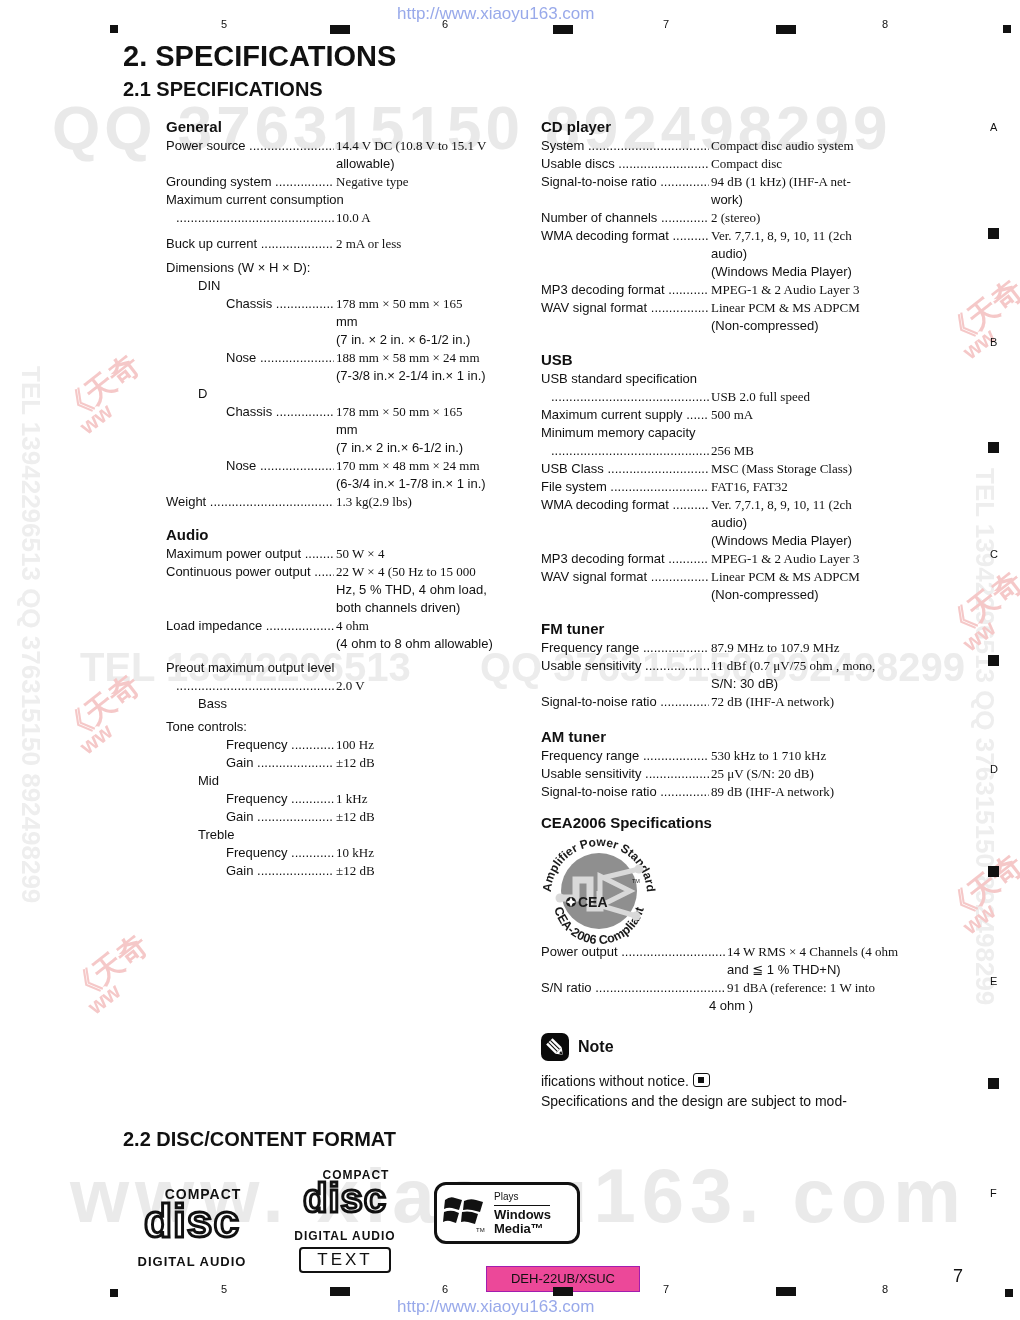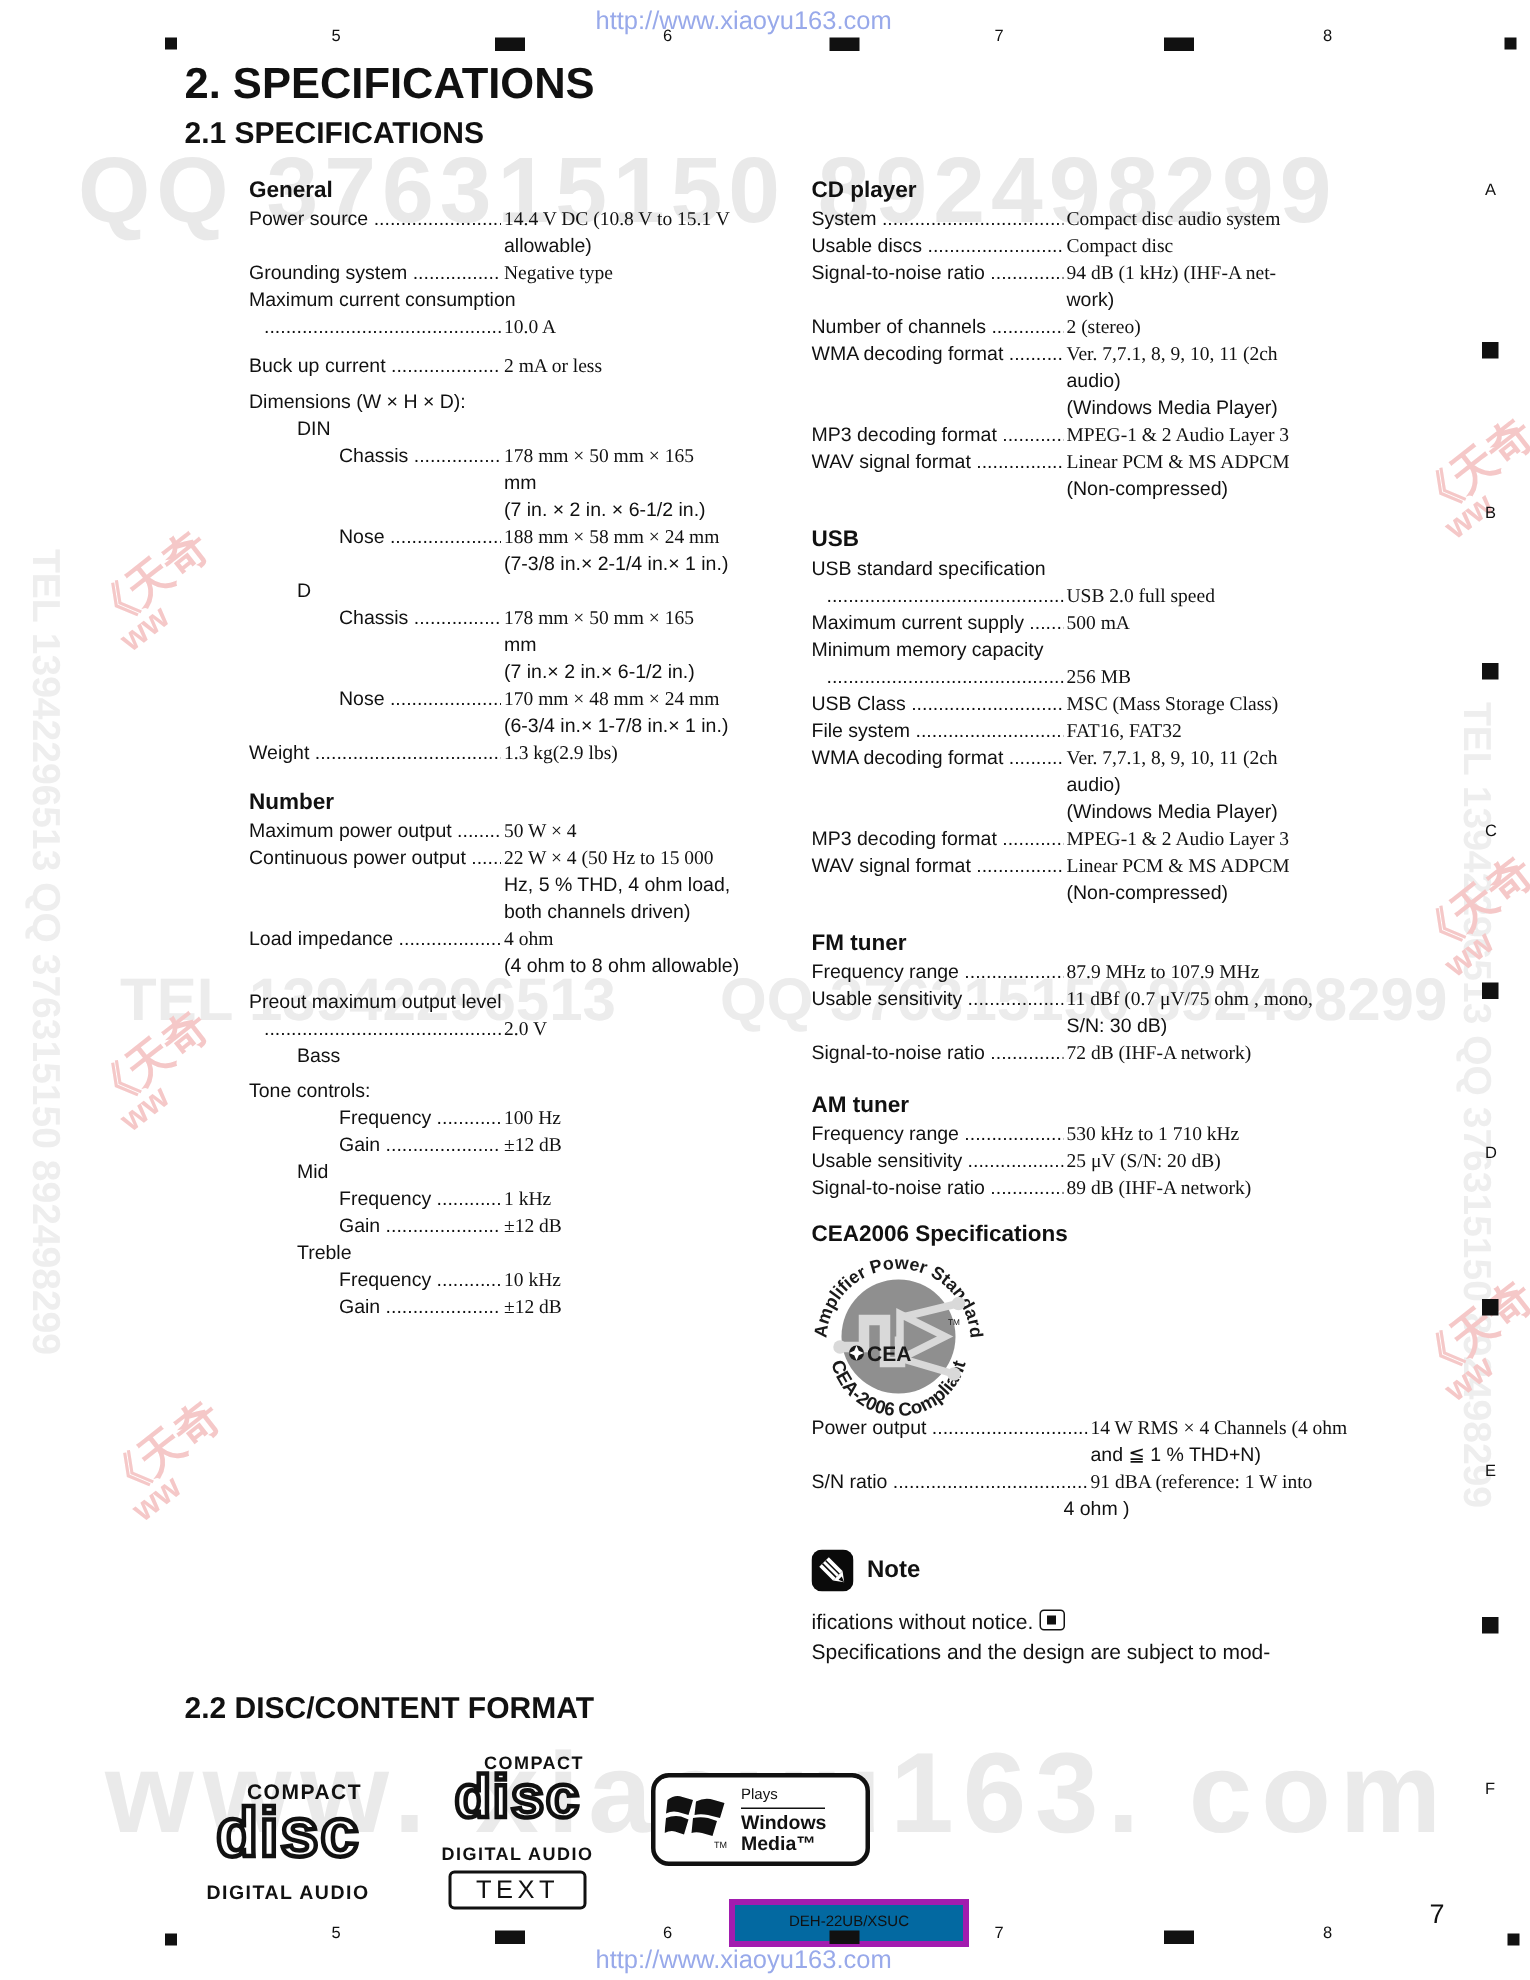--- a/index.html
+++ b/index.html
@@ -23,22 +23,22 @@
   .sec-title{font-size:15px;font-weight:bold;height:20px;}
   .line{position:relative;height:18px;font-size:13px;white-space:nowrap;}
   .line .labwrap{position:absolute;top:0;overflow:hidden;height:18px;}
   .line .val{position:absolute;top:0;font-family:Liberation Serif, serif;}
   .line .plain{position:absolute;top:0;}
   
   .mark{position:absolute;background:#111;z-index:3;}
   .rulnum{position:absolute;font-size:11px;color:#111;z-index:3;}
   .edgeletter{position:absolute;font-size:11px;color:#111;z-index:3;}
   .pagenum{position:absolute;left:953px;top:1266px;font-size:18px;z-index:3;}
-  .badge{position:absolute;left:486px;top:1266px;width:152px;height:24px;background:#0369a1;
-         border:4px solid #a21caf;text-align:center;font-size:10px;line-height:24px;z-index:3;}
+  .badge{position:absolute;left:486px;top:1266px;width:152px;height:24px;background:#ec4899;
+         border:1px solid #a21caf;text-align:center;font-size:13px;line-height:24px;z-index:3;}
   
   #note-block{position:absolute;left:541px;top:1032px;z-index:2;}
   .note-head{display:flex;align-items:center;gap:9px;height:30px;}
   .note-label{font-size:16px;font-weight:bold;}
   .note-body{margin-top:9px;font-size:14px;line-height:20px;}
   .endicon{display:inline-block;width:15px;height:12px;border:1.5px solid #111;border-radius:3px;
            vertical-align:-1px;position:relative;margin-left:4px;}
   .endicon::after{content:"";position:absolute;left:4px;top:2.5px;width:6px;height:6px;background:#111;}
   
   .cdlogo{position:absolute;text-align:center;z-index:2;color:#111;}
@@ -167,21 +167,21 @@
         </div>
         <div class="line">
           <span class="plain" style="left: 170px;">(6-3/4 in.× 1-7/8 in.× 1 in.)</span>
         </div>
         <div class="line">
           <span class="labwrap" style="left: 0px; width: 168px;">Weight  ....................................................................................................</span>
           <span class="val" style="left: 170px;">1.3 kg(2.9 lbs)</span>
         </div>
       </div>
       <div class="sec" style="left: 166px; top: 526px; width: 440px;">
-        <div class="sec-title">Number</div>
+        <div class="sec-title">Audio</div>
         <div class="line">
           <span class="labwrap" style="left: 0px; width: 168px;">Maximum power output ....................................................................................................</span>
           <span class="val" style="left: 170px;">50 W × 4</span>
         </div>
         <div class="line">
           <span class="labwrap" style="left: 0px; width: 168px;">Continuous power output  ....................................................................................................</span>
           <span class="val" style="left: 170px;">22 W × 4 (50 Hz to 15 000</span>
         </div>
         <div class="line">
           <span class="plain" style="left: 170px;">Hz, 5 % THD, 4 ohm load,</span>

